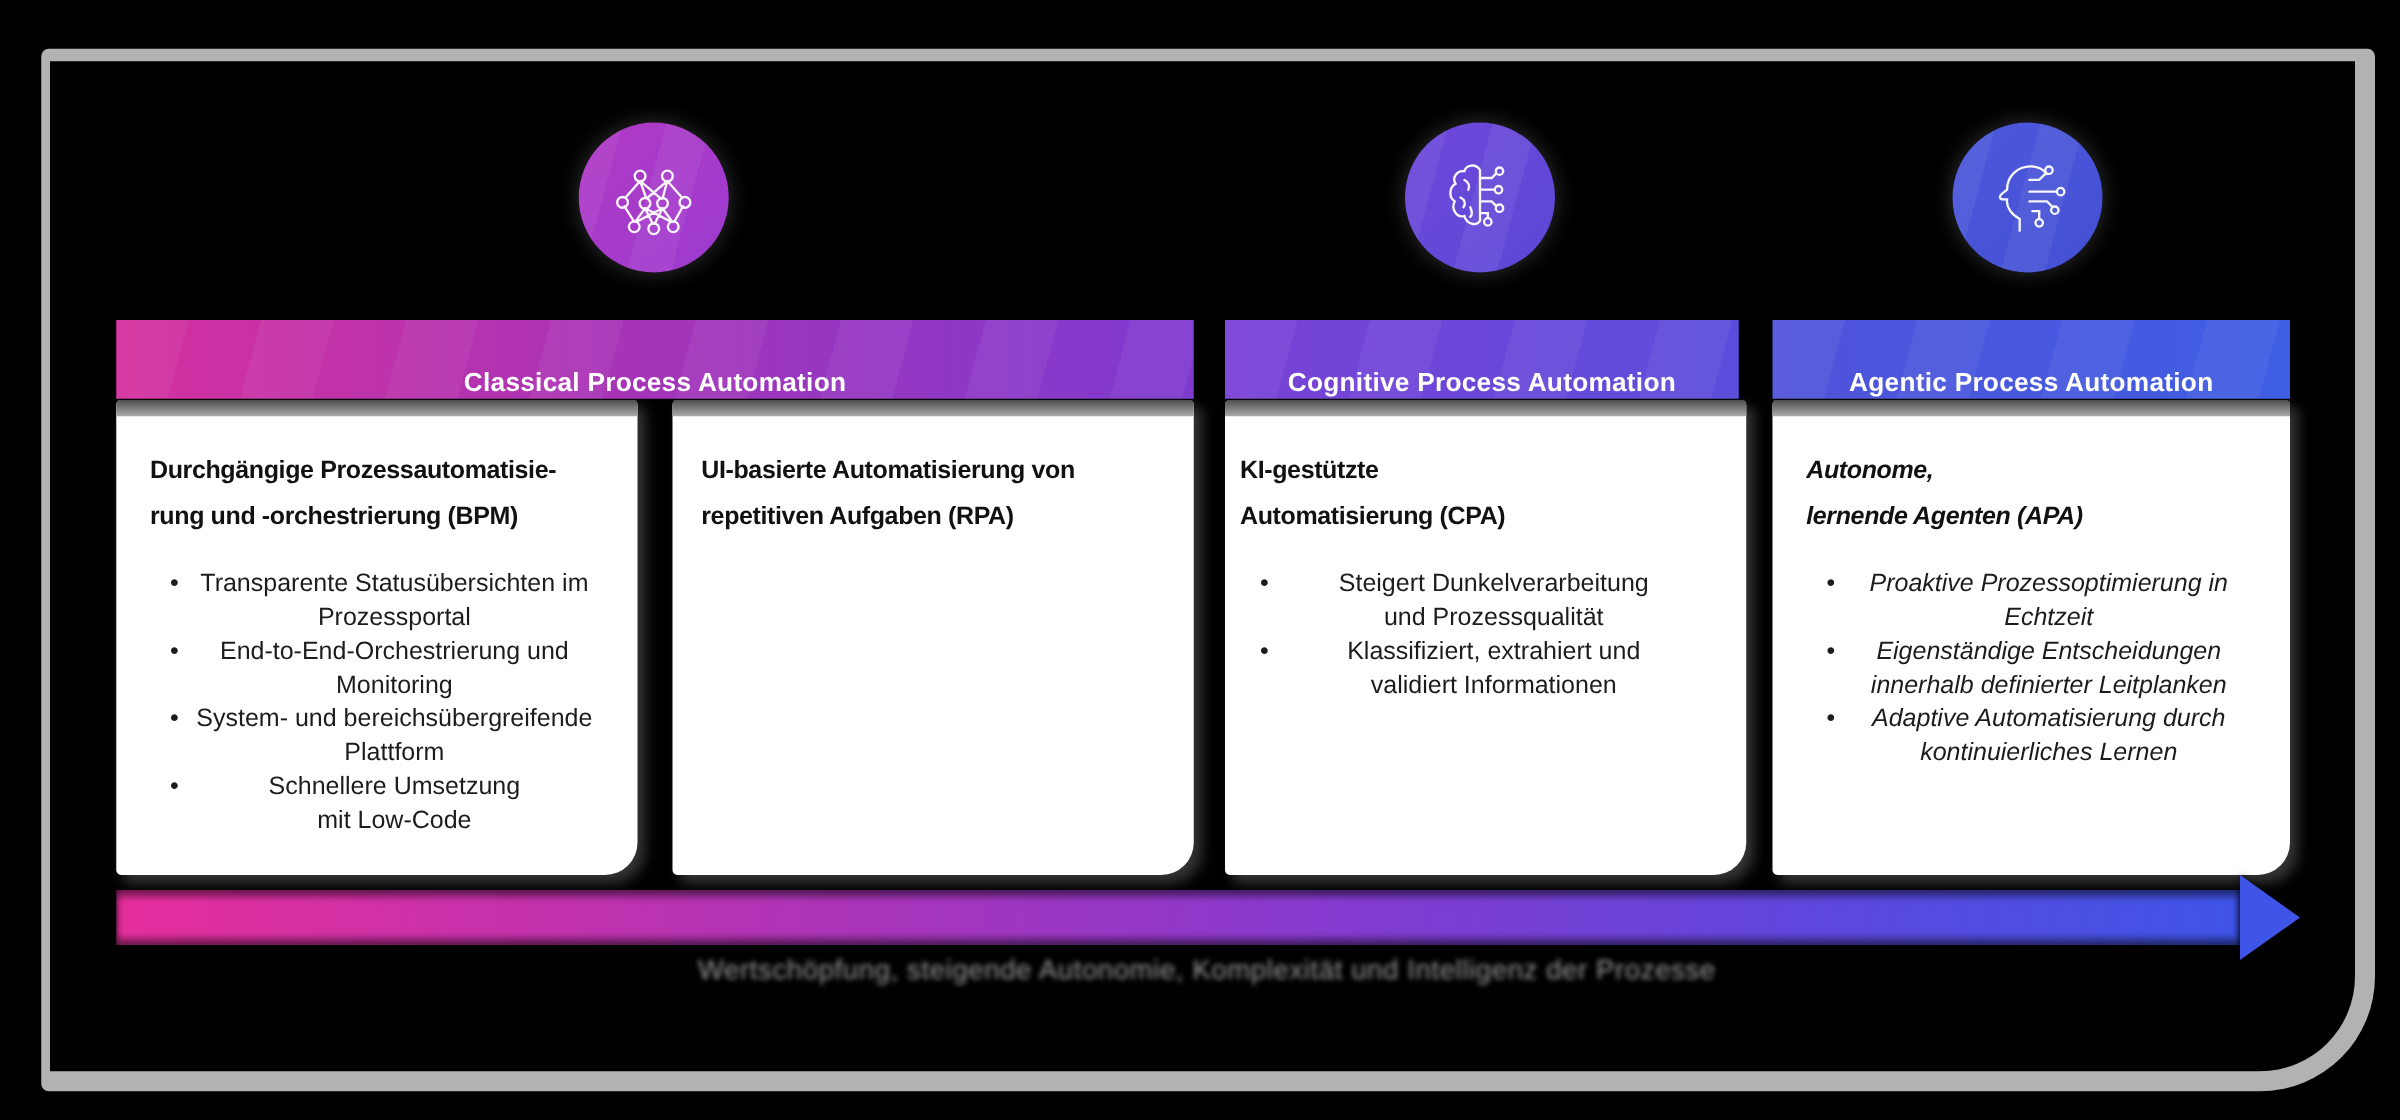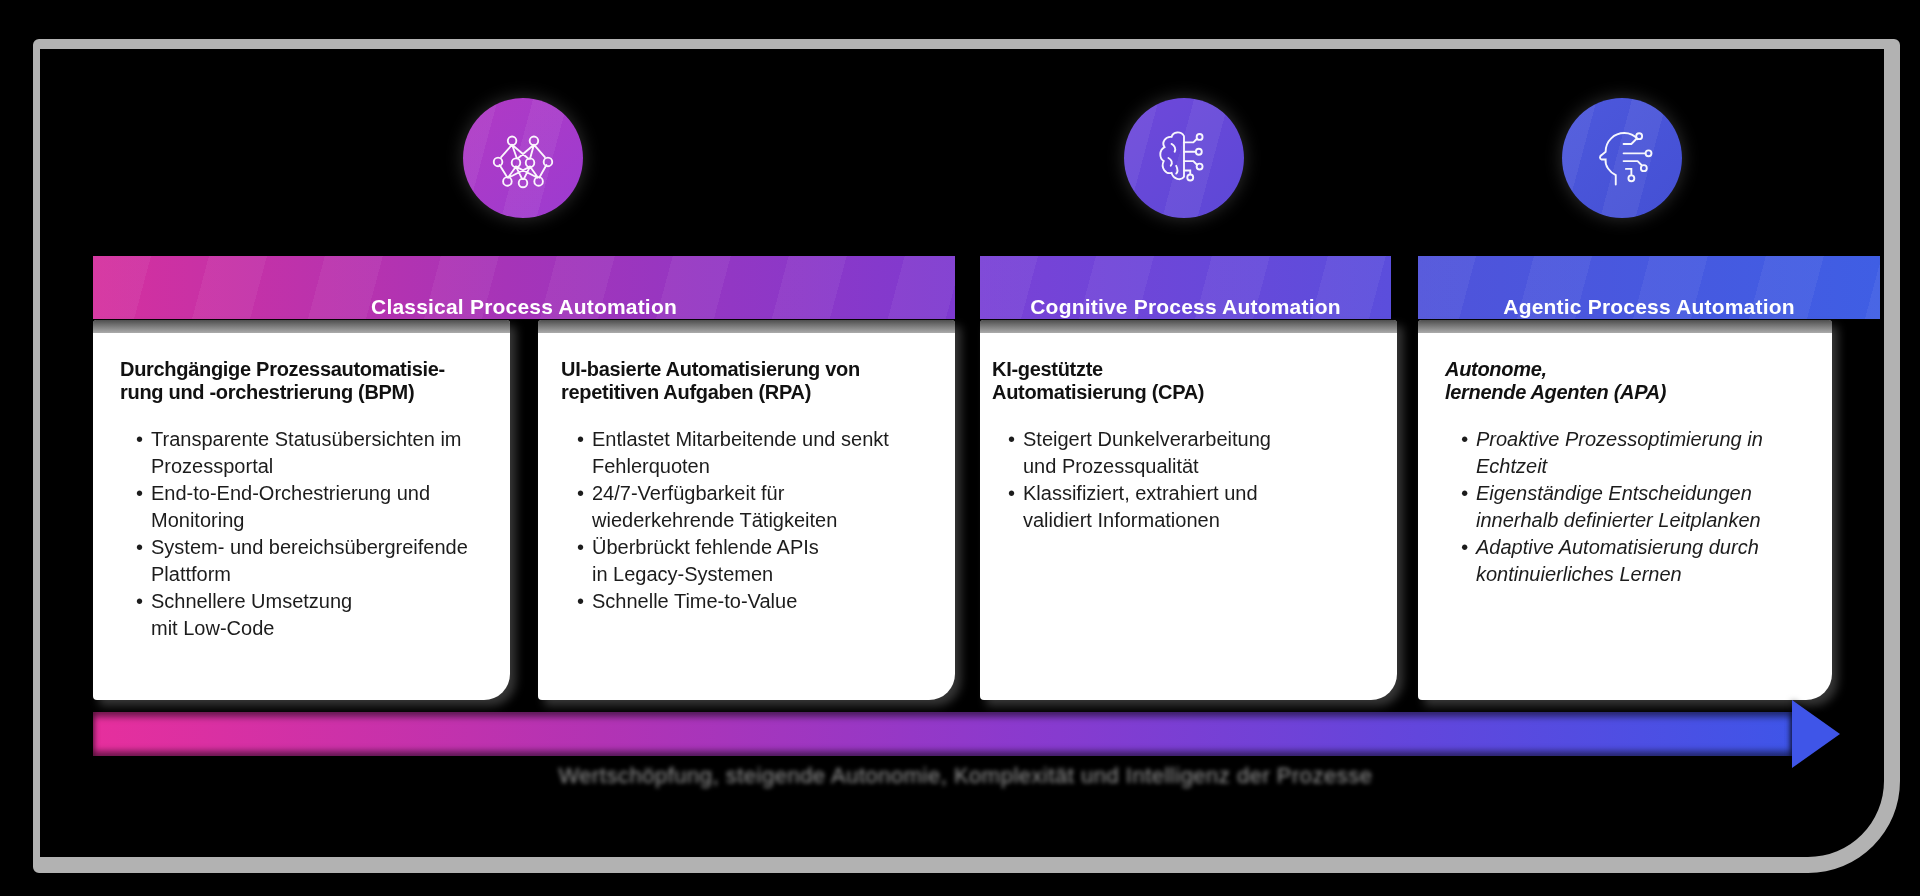--- a/index.html
+++ b/index.html
@@ -20,34 +20,34 @@
   .ic3{left:1562px;background:linear-gradient(135deg,#4d58dc,#4450d4);}
   .icon-circle svg{width:78px;height:78px;position:relative;z-index:1;}
   
   .hdr{position:absolute;top:256px;height:63px;display:flex;align-items:flex-end;justify-content:center;
        color:#fff;font-weight:bold;font-size:21px;letter-spacing:.2px;overflow:hidden;}
   .hdr::after{content:'';position:absolute;inset:0;
         background:repeating-linear-gradient(105deg,rgba(255,255,255,.05) 0 56px,rgba(255,255,255,0) 56px 112px);}
   .hdr span{position:relative;z-index:1;}
   .hdr1{left:93px;width:862px;background:linear-gradient(90deg,#d5309e 0%,#a634b8 48%,#7e3ad0 100%);}
   .hdr2{left:980px;width:411px;background:linear-gradient(90deg,#7a41d6,#5b4edc);}
-  .hdr3{left:1418px;width:462px;background:linear-gradient(90deg,#5053da,#3f5ee4);}
+  .hdr3{left:1418px;width:414px;background:linear-gradient(90deg,#5053da,#3f5ee4);}
   
   .card{position:absolute;top:320px;height:380px;background:#fff;box-sizing:border-box;
         border-radius:4px 4px 26px 4px;box-shadow:6px 6px 10px rgba(135,135,135,.40);
         padding:38px 14px 0 27px;color:#161616;}
   .card::before{content:'';position:absolute;top:0;left:0;right:0;height:13px;
         background:linear-gradient(180deg,#4e4e4e,#ababab);border-radius:3px 3px 0 0;}
   .c1{left:93px;width:417px;}
   .c2{left:538px;width:417px;padding-left:23px;}
   .c3{left:980px;width:417px;padding-left:12px;}
   .c4{left:1418px;width:414px;font-style:italic;}
-  .card h3{margin:0 0 22px 0;font-size:20px;line-height:23px;font-weight:bold;
+  .card h3{margin:0 0 22px 0;font-size:20px;line-height:37px;font-weight:bold;
            letter-spacing:-.3px;white-space:pre-line;color:#111;}
-  .card ul{margin:16px;padding:0;list-style:none;font-size:20px;line-height:27px;color:#1c1c1c;}
+  .card ul{margin:16px;padding:0;list-style:none;font-size:20px;line-height:27px;color:#1c1c1c;text-align:center;}
   .card li{position:relative;padding-left:15px;white-space:pre-line;}
   .card li::before{content:'\2022';position:absolute;left:0;top:0;}
   
   .arrow-shaft{position:absolute;left:93px;top:712px;width:1699px;height:44px;
         background:linear-gradient(90deg,#e62f9d 0%,#b233b4 30%,#8a3ace 55%,#6246dc 78%,#3f55e8 100%);
         box-shadow:inset 0 5px 6px rgba(0,0,0,.5),inset 0 -5px 6px rgba(0,0,0,.5);}
   .arrow-head{position:absolute;left:1792px;top:700px;width:0;height:0;
         border-top:34px solid transparent;border-bottom:34px solid transparent;
         border-left:48px solid #3f55e8;filter:drop-shadow(0 0 3px rgba(0,0,0,.6));}
   .caption{position:absolute;left:93px;top:763px;width:1745px;text-align:center;
@@ -118,29 +118,20 @@
 Monitoring</li>
       <li>System- und bereichsübergreifende
 Plattform</li>
       <li>Schnellere Umsetzung
 mit Low-Code</li>
     </ul>
   </div>
   <div class="card c2">
     <h3>UI-basierte Automatisierung von
 repetitiven Aufgaben (RPA)</h3>
-    <ul>
-      <li>Entlastet Mitarbeitende und senkt
-Fehlerquoten</li>
-      <li>24/7-Verfügbarkeit für
-wiederkehrende Tätigkeiten</li>
-      <li>Überbrückt fehlende APIs
-in Legacy-Systemen</li>
-      <li>Schnelle Time-to-Value</li>
-    </ul>
   </div>
   <div class="card c3">
     <h3>KI-gestützte
 Automatisierung (CPA)</h3>
     <ul>
       <li>Steigert Dunkelverarbeitung
 und Prozessqualität</li>
       <li>Klassifiziert, extrahiert und
 validiert Informationen</li>
     </ul>

